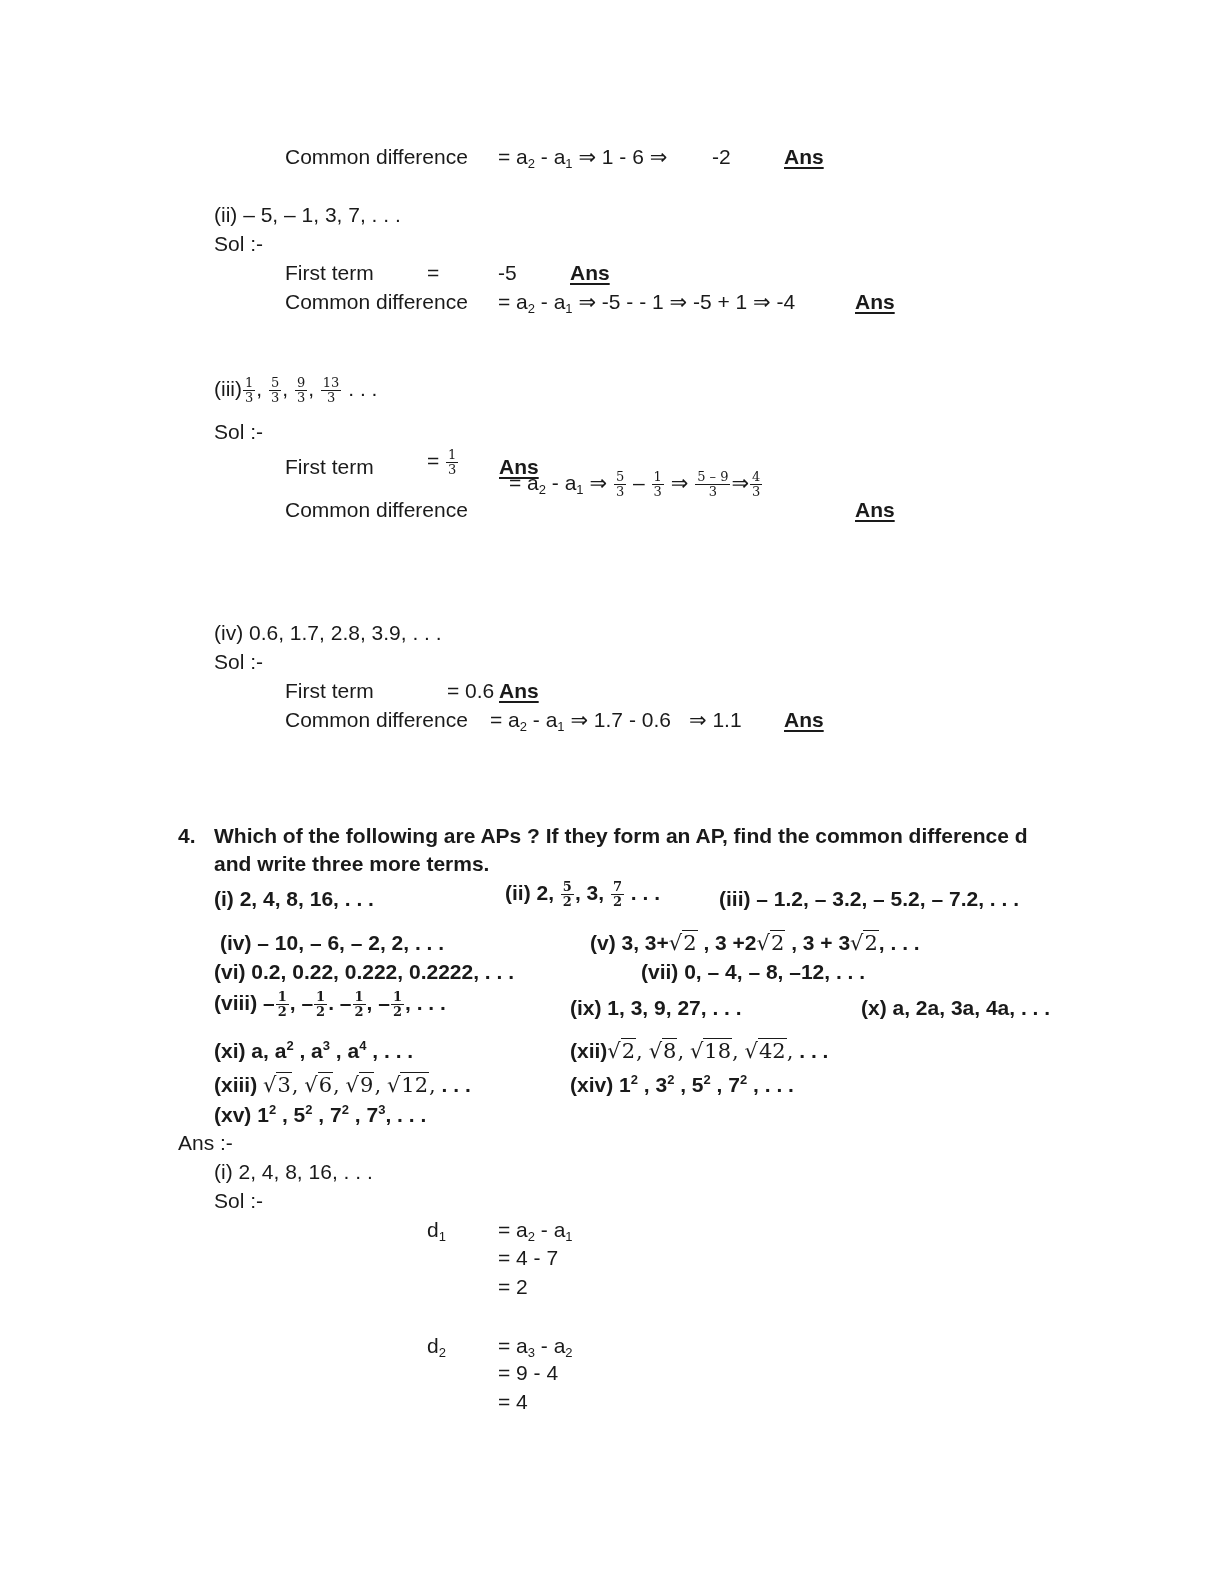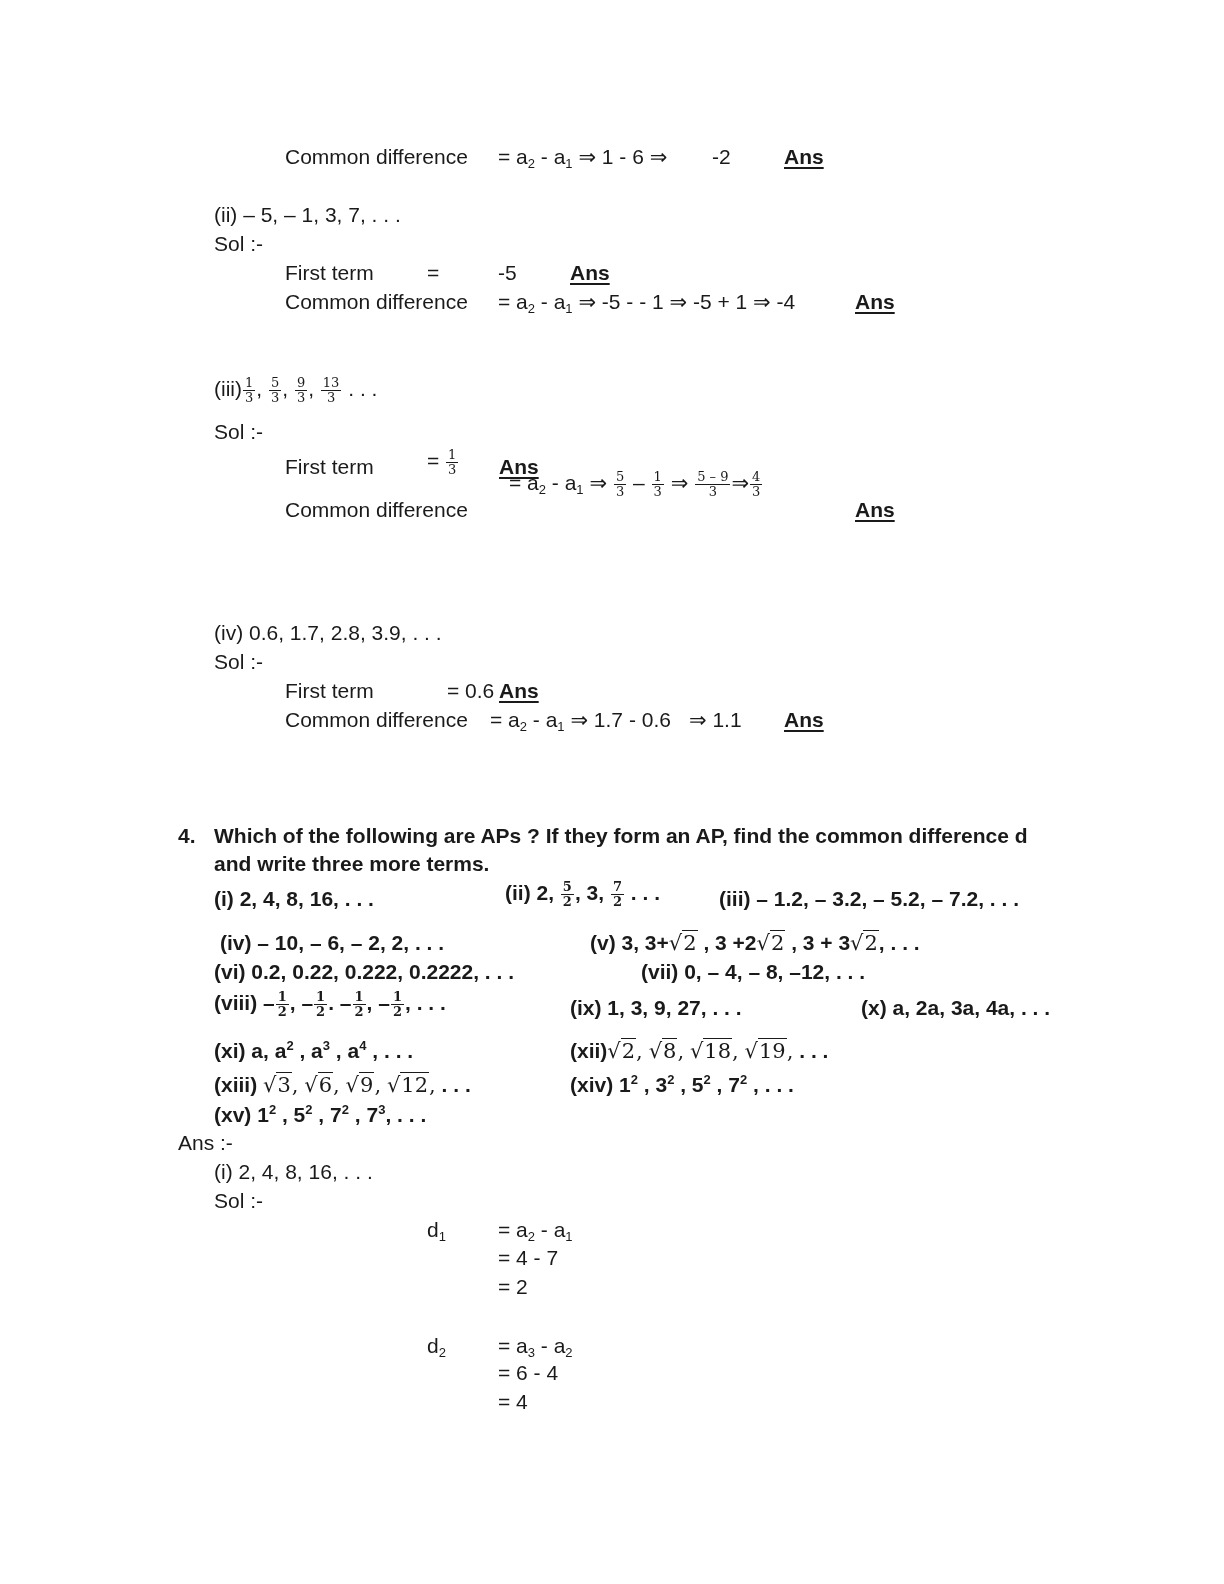--- a/index.html
+++ b/index.html
@@ -126,32 +126,32 @@
       <span class="num">1</span>
       <span class="den">2</span>
     </span>, –<span class="frac">
       <span class="num">1</span>
       <span class="den">2</span>
     </span><span>, . . .</span></div>
 <div class="t b" style="left:570px;top:997px;">(ix) 1, 3, 9, 27, . . .</div>
 <div class="t b" style="left:861px;top:997px;">(x) a, 2a, 3a, 4a, . . .</div>
 
 <div class="t b" style="left:214px;top:1040px;"><span>(xi) a, a</span><sup>2</sup> , a<sup>3</sup> , a<sup>4</sup> <span>, . . .</span></div>
-<div class="t b" style="left:570px;top:1040px;"><span>(xii)</span><span class="sqrt">√<span class="rad">2</span>,</span> <span class="sqrt">√<span class="rad">8</span>,</span> <span class="sqrt">√<span class="rad">18</span>,</span> <span class="sqrt">√<span class="rad">19</span>,</span> <span>. . .</span></div>
+<div class="t b" style="left:570px;top:1040px;"><span>(xii)</span><span class="sqrt">√<span class="rad">2</span>,</span> <span class="sqrt">√<span class="rad">8</span>,</span> <span class="sqrt">√<span class="rad">18</span>,</span> <span class="sqrt">√<span class="rad">42</span>,</span> <span>. . .</span></div>
 
 <div class="t b" style="left:214px;top:1074px;"><span>(xiii) </span><span class="sqrt">√<span class="rad">3</span>,</span> <span class="sqrt">√<span class="rad">6</span>,</span> <span class="sqrt">√<span class="rad">9</span>,</span> <span class="sqrt">√<span class="rad">12</span>,</span> <span>. . .</span></div>
 <div class="t b" style="left:570px;top:1074px;"><span>(xiv) </span>1<sup>2</sup> , 3<sup>2</sup> , 5<sup>2</sup> , 7<sup>2</sup> <span>, . . .</span></div>
 
 <div class="t b" style="left:214px;top:1104px;"><span>(xv) </span>1<sup>2</sup> , 5<sup>2</sup> , 7<sup>2</sup> , 7<sup>3</sup><span>, . . .</span></div>
 
 <div class="t" style="left:178px;top:1132px;">Ans :-</div>
 <div class="t" style="left:214px;top:1161px;">(i) 2, 4, 8, 16, . . .</div>
 <div class="t" style="left:214px;top:1190px;">Sol :-</div>
 
 <div class="t" style="left:427px;top:1219px;"><span>d</span><sub>1</sub></div>
 <div class="t" style="left:498px;top:1219px;">= a<sub>2</sub> - a<sub>1</sub></div>
 <div class="t" style="left:498px;top:1247px;">= 4 - 7</div>
 <div class="t" style="left:498px;top:1276px;">= 2</div>
 
 <div class="t" style="left:427px;top:1335px;"><span>d</span><sub>2</sub></div>
 <div class="t" style="left:498px;top:1335px;">= a<sub>3</sub> - a<sub>2</sub></div>
-<div class="t" style="left:498px;top:1362px;">= 6 - 4</div>
+<div class="t" style="left:498px;top:1362px;">= 9 - 4</div>
 <div class="t" style="left:498px;top:1391px;">= 4</div>
 
 </body></html>

